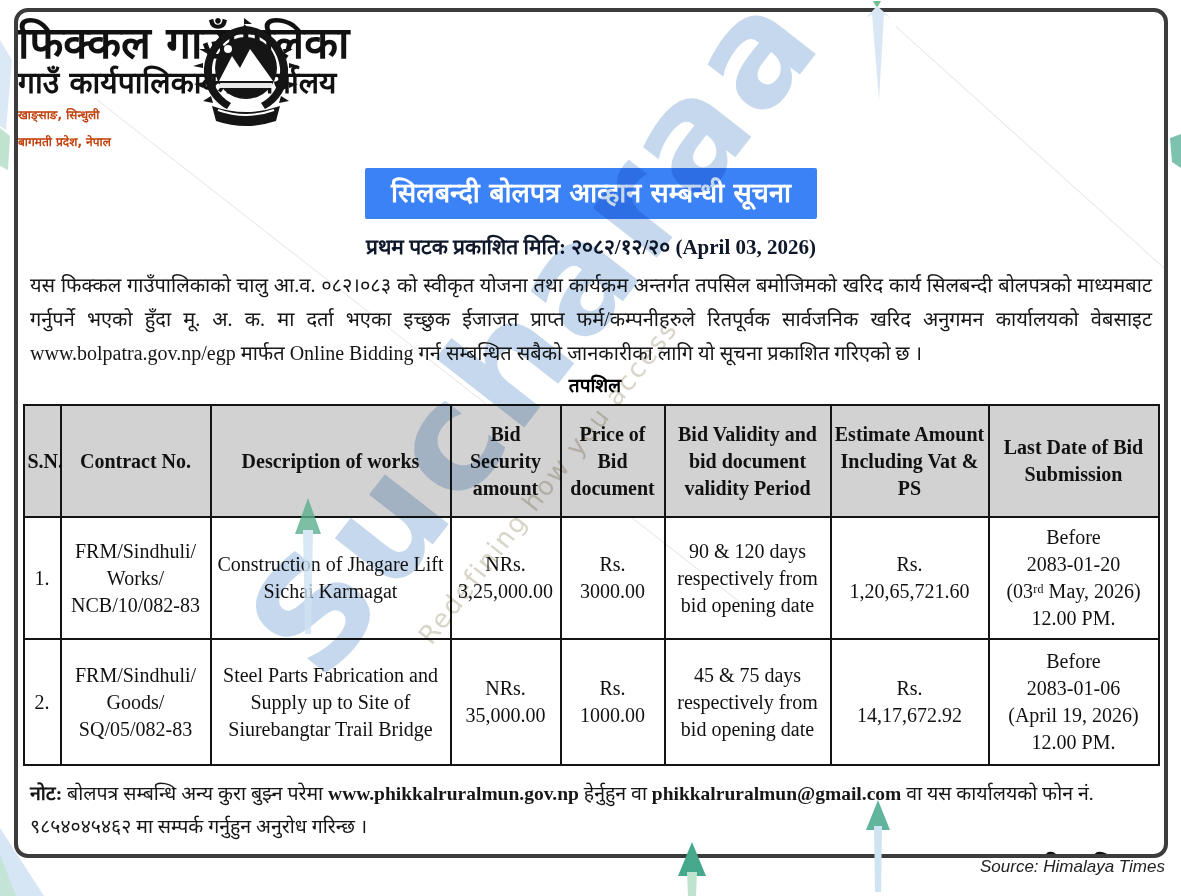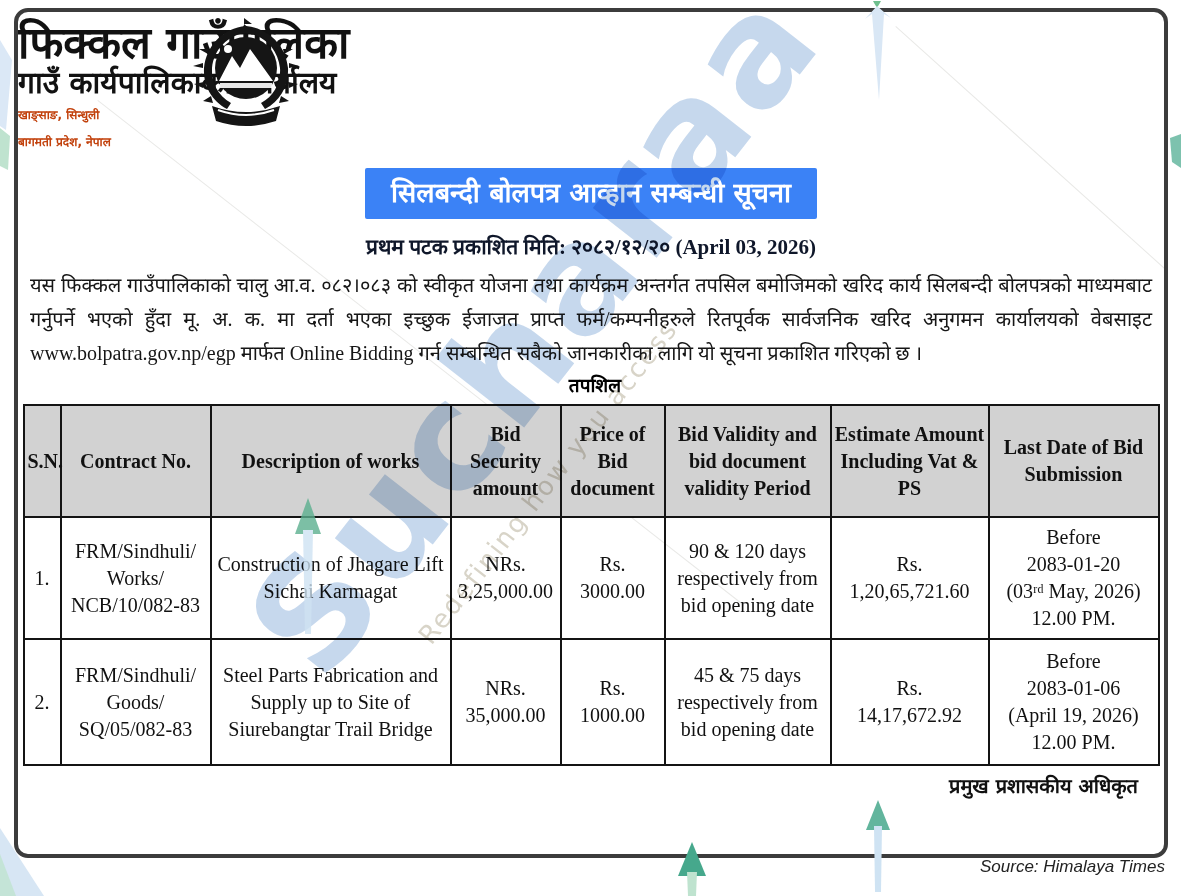--- a/index.html
+++ b/index.html
@@ -180,20 +180,21 @@
           <td>Rs.
 14,17,672.92</td>
           <td>Before
 2083-01-06
 (April 19, 2026)
 12.00 PM.</td>
         </tr>
       </tbody>
     </table>
 
+    <p class="note"><b>नोट:</b> <span>बोलपत्र सम्बन्धि अन्य कुरा बुझ्न परेमा</span> <b>www.phikkalruralmun.gov.np</b> <span>हेर्नुहुन वा</span> <b>phikkalruralmun@gmail.com</b> <span>वा यस कार्यालयको फोन नं. ९८५४०४५४६२ मा सम्पर्क गर्नुहुन अनुरोध गरिन्छ ।</span></p>
 
     <div class="signature">प्रमुख प्रशासकीय अधिकृत</div>
 
   </div>
 
   <svg class="deco top-arrow" width="36" height="104">
     <path d="M13,1 L21,1 L17,8 Z" fill="#6fbf8e"></path>
     <path d="M17,6 L31,18 L24,14 L19,100 L12,14 L5,19 Z" fill="#d9e7f5"></path>
   </svg>
   <svg class="deco table-arrow" width="28" height="136">

